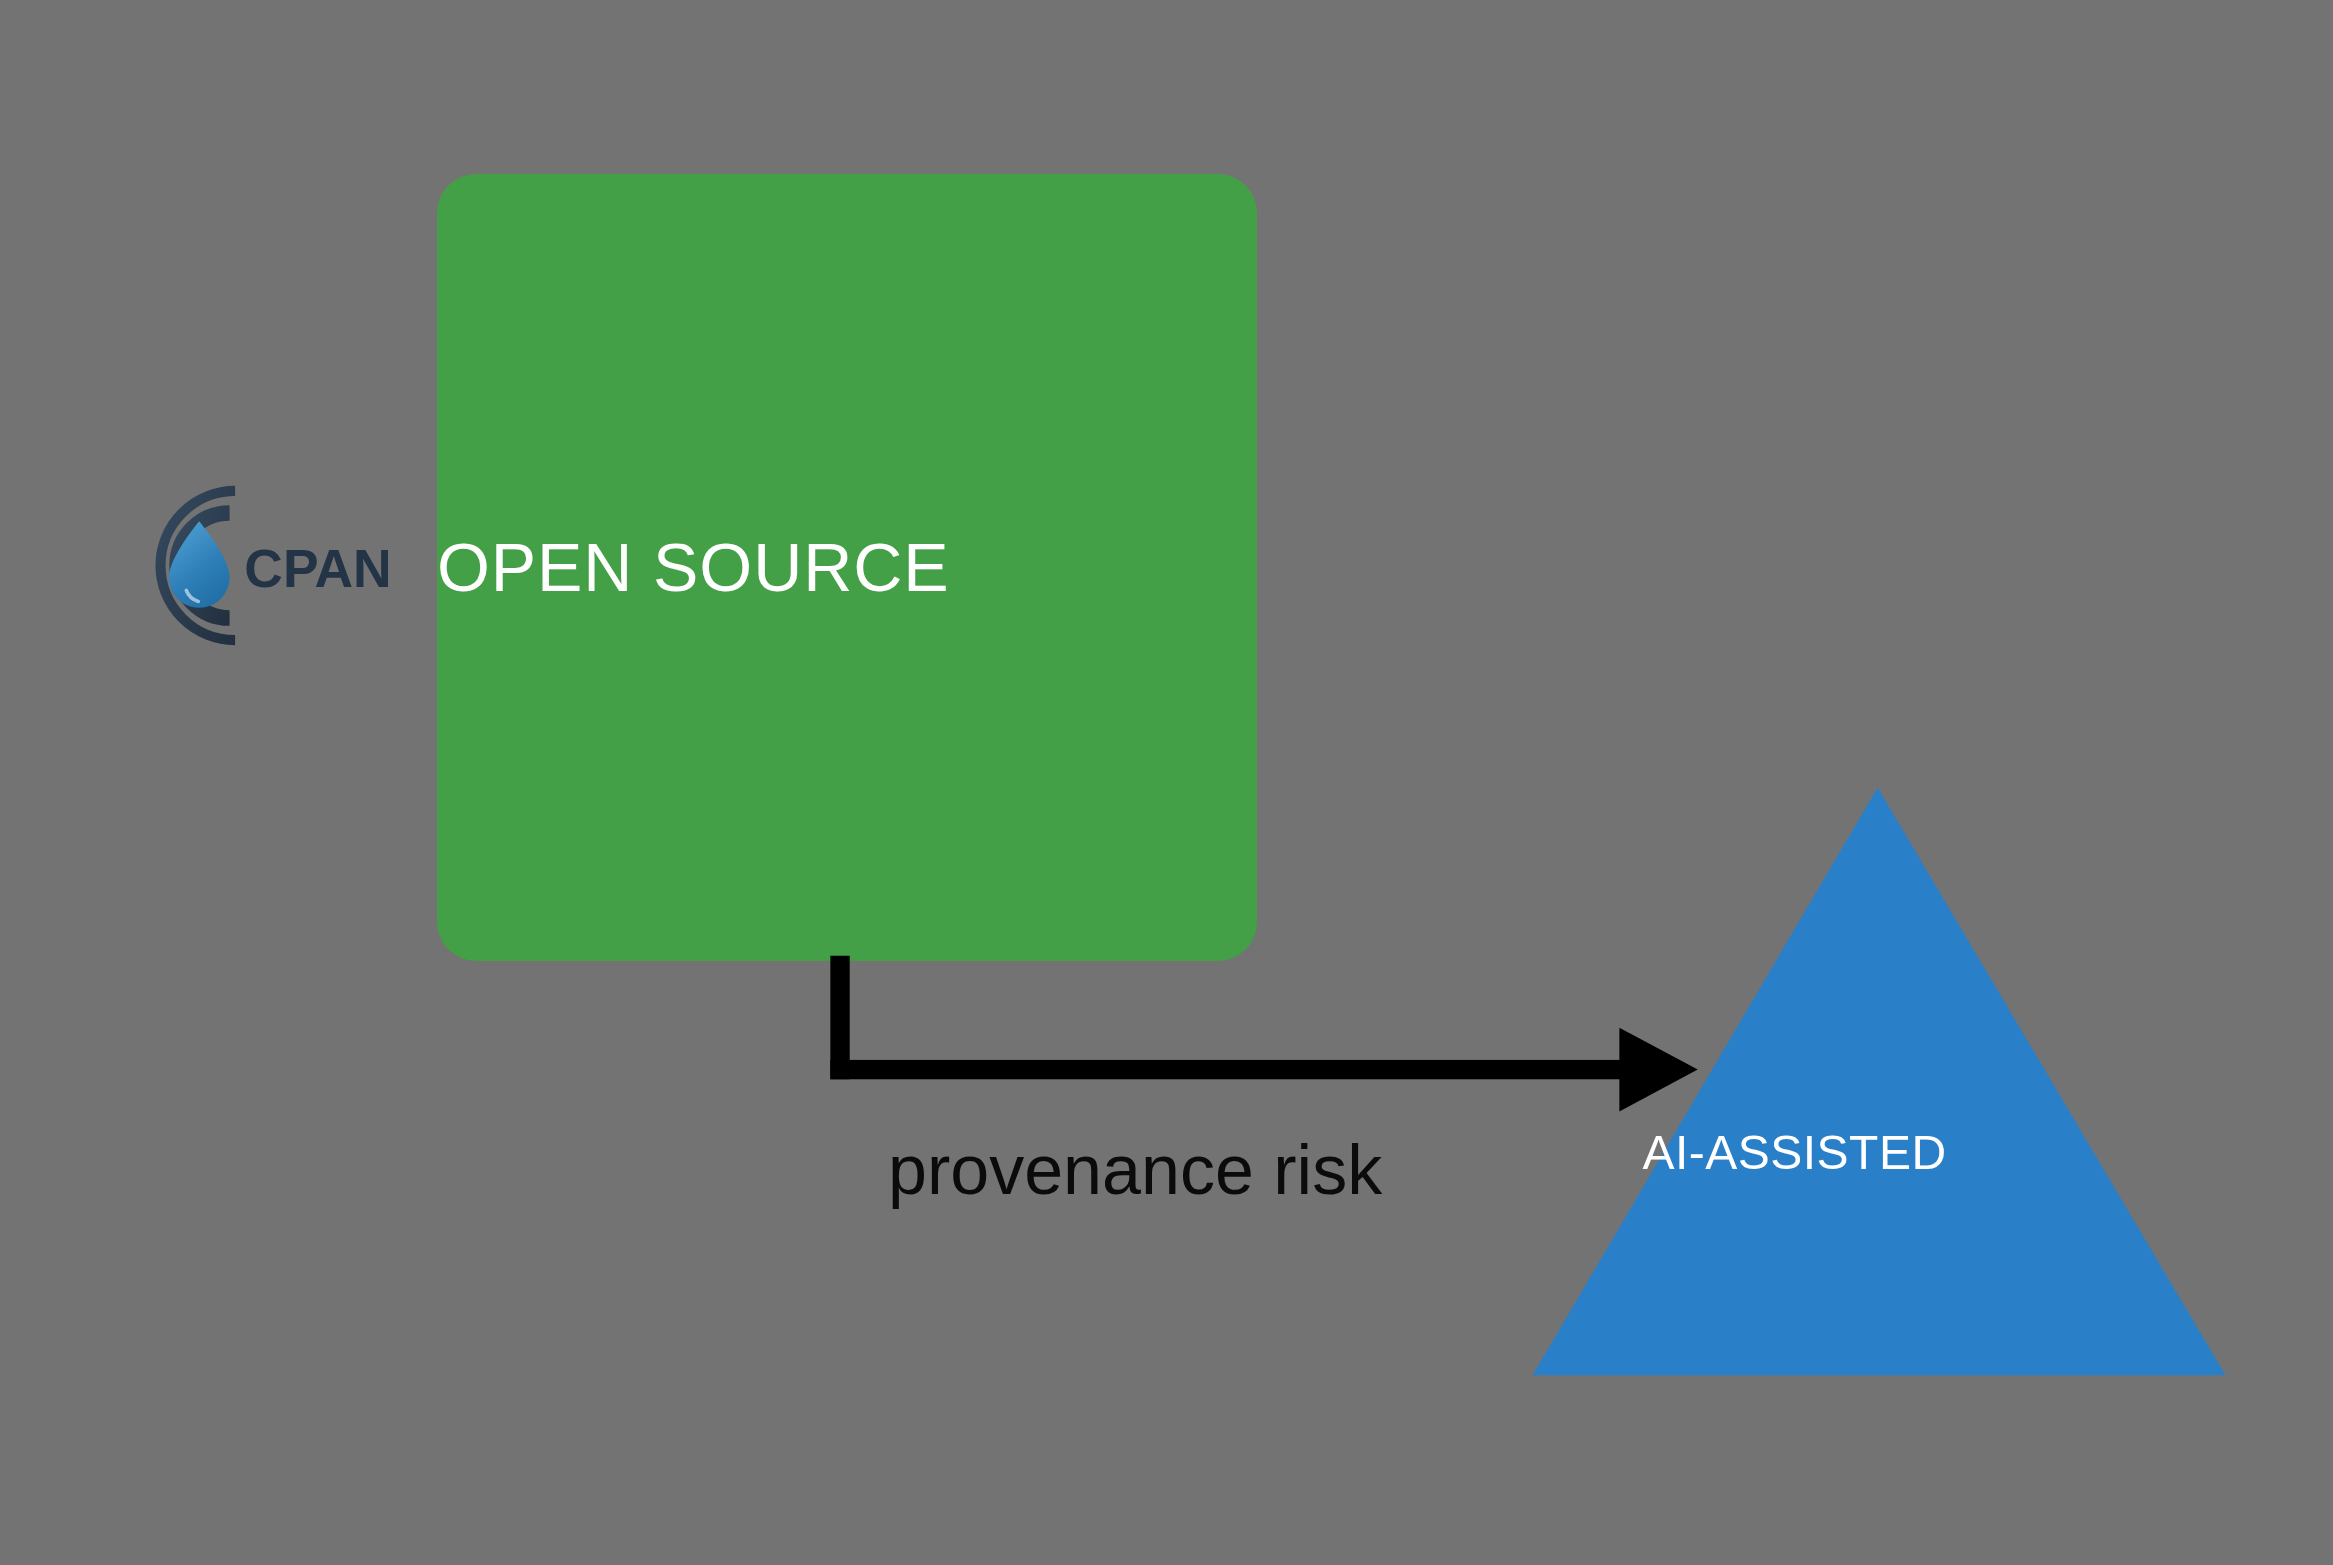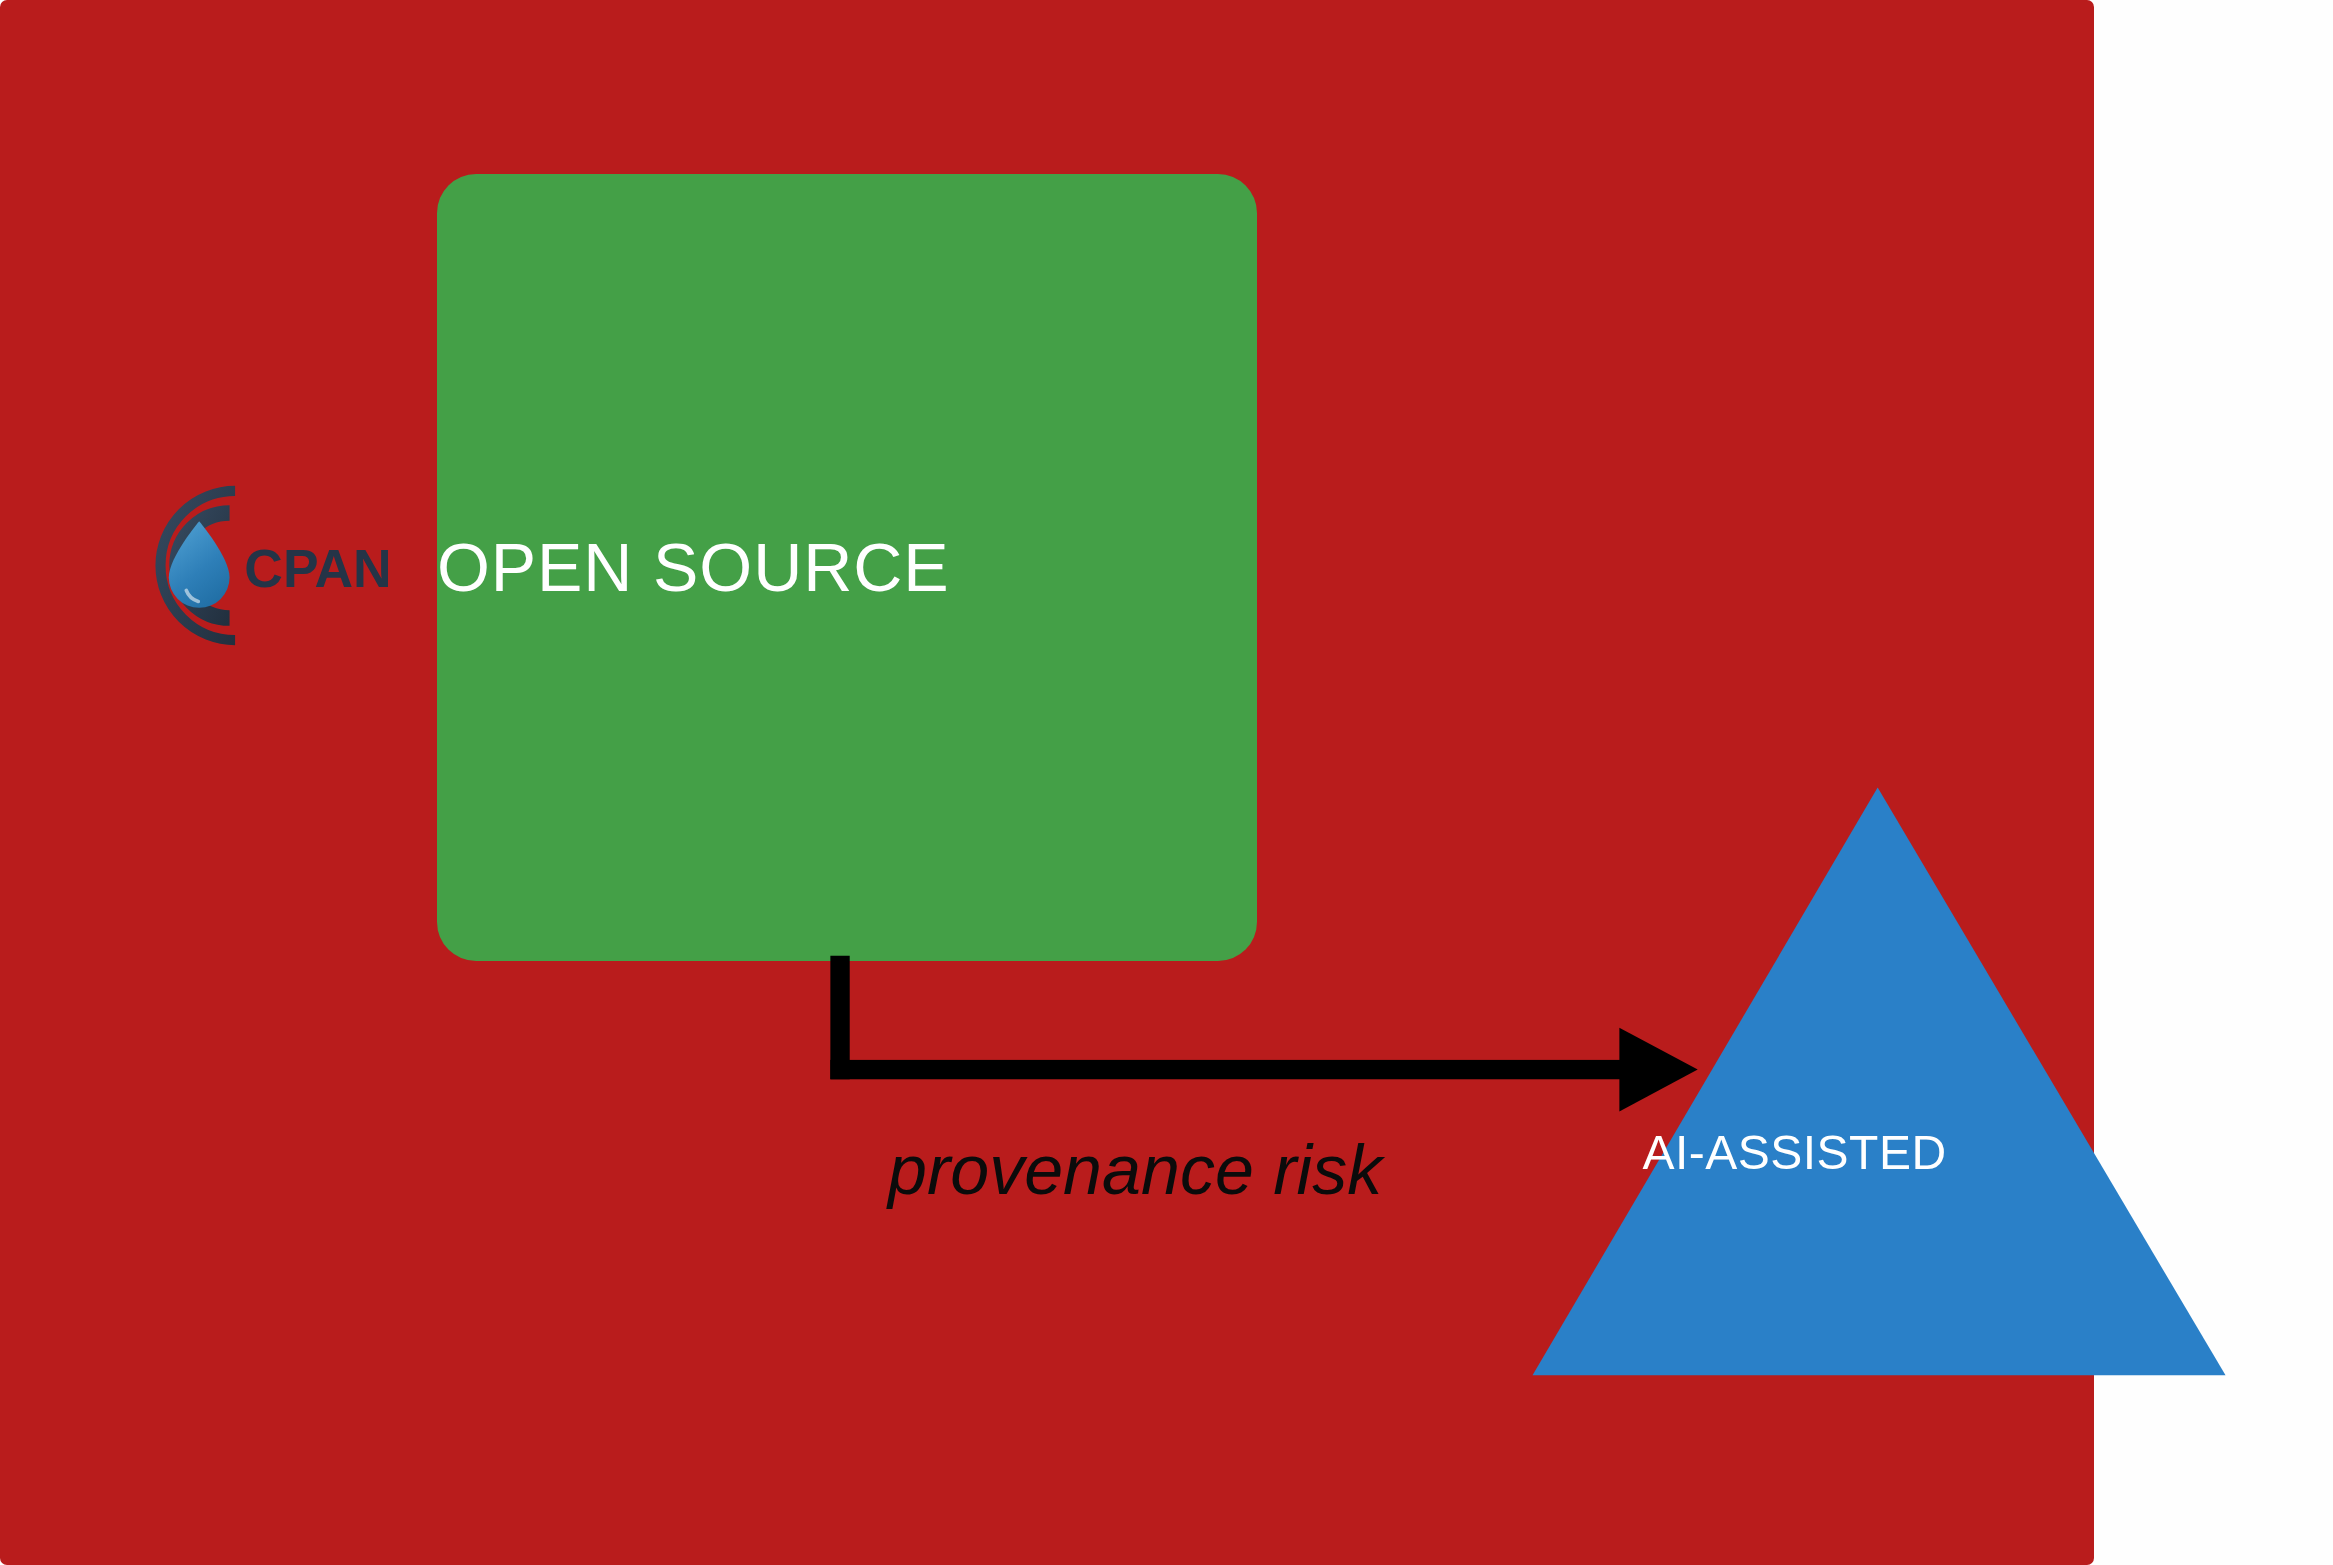--- a/index.html
+++ b/index.html
@@ -14,24 +14,23 @@
     position: relative;
     overflow: hidden;
     font-family: "Liberation Sans", sans-serif;
     background: #fefefe;
   }
 
   #diagram-canvas {
     position: absolute;
     left: 0;
     top: 0;
-    width: 2094px;
+    width: 2333px;
     height: 1565px;
-    background: #b91c1c;
-    border-radius: 7px;
+    background: #737373;
   }
 
   
   #cpan-logo {
     position: absolute;
     left: 113px;
     top: 478px;
     width: 305px;
     height: 175px;
   }
@@ -114,21 +113,20 @@
     position: absolute;
     left: 888px;
     top: 1130px;
     color: #0b0b0b;
     font-family: "Liberation Sans", sans-serif;
     font-size: 70px;
     font-weight: 400;
     white-space: nowrap;
     letter-spacing: 0px;
     user-select: none;
-    font-style: italic;
   }
 </style>
 </head>
 <body>
 
 <div id="diagram-canvas">
 
   <div id="cpan-logo">
     <svg viewBox="0 0 330 190" xmlns="http://www.w3.org/2000/svg">
       <defs>

